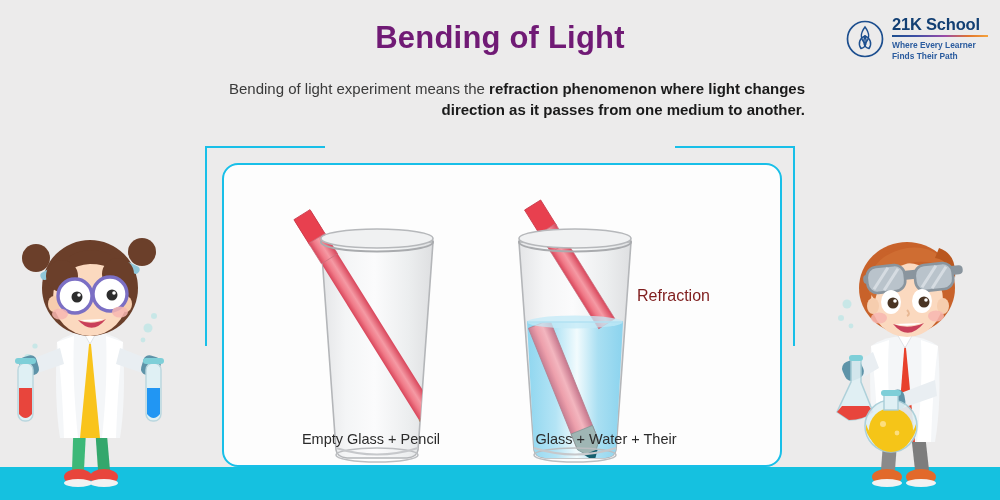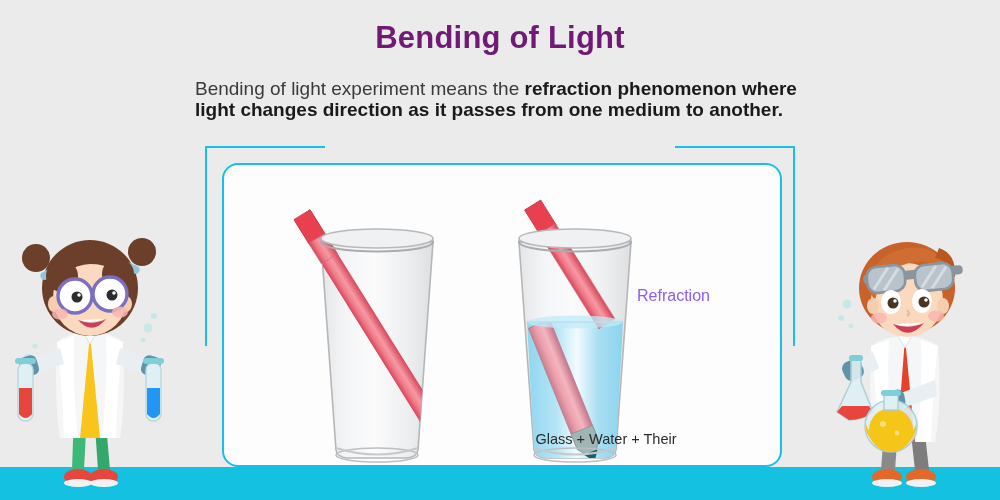--- a/index.html
+++ b/index.html
@@ -18,22 +18,22 @@
     background:#15c1e0;z-index:1;
   }
 
   
   .title{
     position:absolute;top:20px;left:0;width:1000px;text-align:center;
     font-size:31px;font-weight:bold;color:#701a75;letter-spacing:.2px;
     z-index:4;
   }
   .subtitle{
-    position:absolute;top:78px;left:195px;width:610px;text-align:left;
-    font-size:19px;line-height:21px;color:#3a3a3a;z-index:4;
+    position:absolute;top:78px;left:195px;width:610px;text-align:right;
+    font-size:15px;line-height:21px;color:#3a3a3a;z-index:4;
   }
   .subtitle b{color:#1a1a1a;font-weight:bold;}
 
   
   .logo{position:absolute;top:16px;right:12px;display:flex;align-items:center;gap:7px;z-index:5;}
   .logo-mark{width:40px;height:40px;flex:0 0 40px;}
   .logo-txt{display:flex;flex-direction:column;line-height:1;}
   .logo-name{font-size:16.5px;font-weight:bold;color:#123f73;letter-spacing:-.2px;}
   .logo-rule{height:2.5px;width:96px;margin:2px 0 3px 0;
     background:linear-gradient(90deg,#1d4f8f 0%,#3f4fa5 25%,#9a4aa8 55%,#e2762f 80%,#f5a33c 100%);}
@@ -52,40 +52,54 @@
   .card-inner{position:absolute;inset:0;}
 
   .caption{
     position:absolute;bottom:18px;font-size:14.5px;color:#2b2b2b;
     text-align:center;white-space:nowrap;
   }
   .cap-1{left:32px;width:230px;}
   .cap-2{left:252px;width:260px;}
 
   .refraction-label{
-    position:absolute;left:413px;top:122px;font-size:16px;color:#8b5cf6;
+    position:absolute;left:413px;top:122px;font-size:16px;color:#7f1d1d;
     white-space:nowrap;
   }
 
   
   .char{position:absolute;bottom:0;z-index:2;}
   .char-left{left:2px;width:175px;height:270px;}
   .char-right{right:2px;width:175px;height:270px;}
 </style>
 </head>
 <body>
 
 <div class="stage">
 
   <div class="floor"></div>
 
   <div class="title">Bending of Light</div>
 
   <div class="subtitle"><span>Bending of light experiment means the </span><b>refraction phenomenon where light changes direction as it passes from one medium to another.</b></div>
 
+  <div class="logo">
+    <svg class="logo-mark" viewBox="0 0 40 40">
+      <circle cx="20" cy="20" r="17.5" fill="none" stroke="#1d4f8f" stroke-width="1.7"></circle>
+      <path d="M20 8 C24.5 14 25.5 19 20 24.5 C14.5 19 15.5 14 20 8 Z" fill="none" stroke="#1d4f8f" stroke-width="1.5"></path>
+      <path d="M20 17 C25 19 27.5 24 24 29.5 C19 28.5 17.5 23 20 17 Z" fill="none" stroke="#1d4f8f" stroke-width="1.5"></path>
+      <path d="M20 17 C15 19 12.5 24 16 29.5 C21 28.5 22.5 23 20 17 Z" fill="none" stroke="#1d4f8f" stroke-width="1.5"></path>
+    </svg>
+    <div class="logo-txt">
+      <div class="logo-name">21K School</div>
+      <div class="logo-rule"></div>
+      <div class="logo-tag">Where Every Learner</div>
+      <div class="logo-tag">Finds Their Path</div>
+    </div>
+  </div>
 
   <div class="bk-top-l"></div>
   <div class="bk-left"></div>
   <div class="bk-top-r"></div>
   <div class="bk-right"></div>
 
   <div class="card">
     <div class="card-inner">
 
       <svg width="556" height="300" viewBox="0 0 556 300">
@@ -198,20 +212,21 @@
           <ellipse cx="351" cy="77" rx="56" ry="9.5" fill="none" stroke="#a9abae" stroke-width="2"></ellipse>
           <ellipse cx="351" cy="73.5" rx="56" ry="9.5" fill="#f0f1f2" stroke="#b6b8bb" stroke-width="1.6"></ellipse>
 
           <ellipse cx="351" cy="290" rx="41" ry="7" fill="none" stroke="#bcbec1" stroke-width="1.6"></ellipse>
           <path d="M310 283 Q351 296 392 283" fill="none" stroke="#c6c8cb" stroke-width="2"></path>
         </g>
       </svg>
 
       <div class="refraction-label">Refraction</div>
 
+      <div class="caption cap-1">Empty Glass + Pencil</div>
       <div class="caption cap-2">Glass + Water + Their</div>
     </div>
   </div>
 
   <svg class="char char-left" viewBox="0 0 175 270">
 
     <circle cx="26" cy="128" r="4" fill="#bfe6e6" opacity=".8"></circle>
     <circle cx="33" cy="116" r="2.6" fill="#bfe6e6" opacity=".8"></circle>
     <circle cx="146" cy="98" r="4.5" fill="#bfe6e6" opacity=".8"></circle>
     <circle cx="152" cy="86" r="3" fill="#bfe6e6" opacity=".8"></circle>

